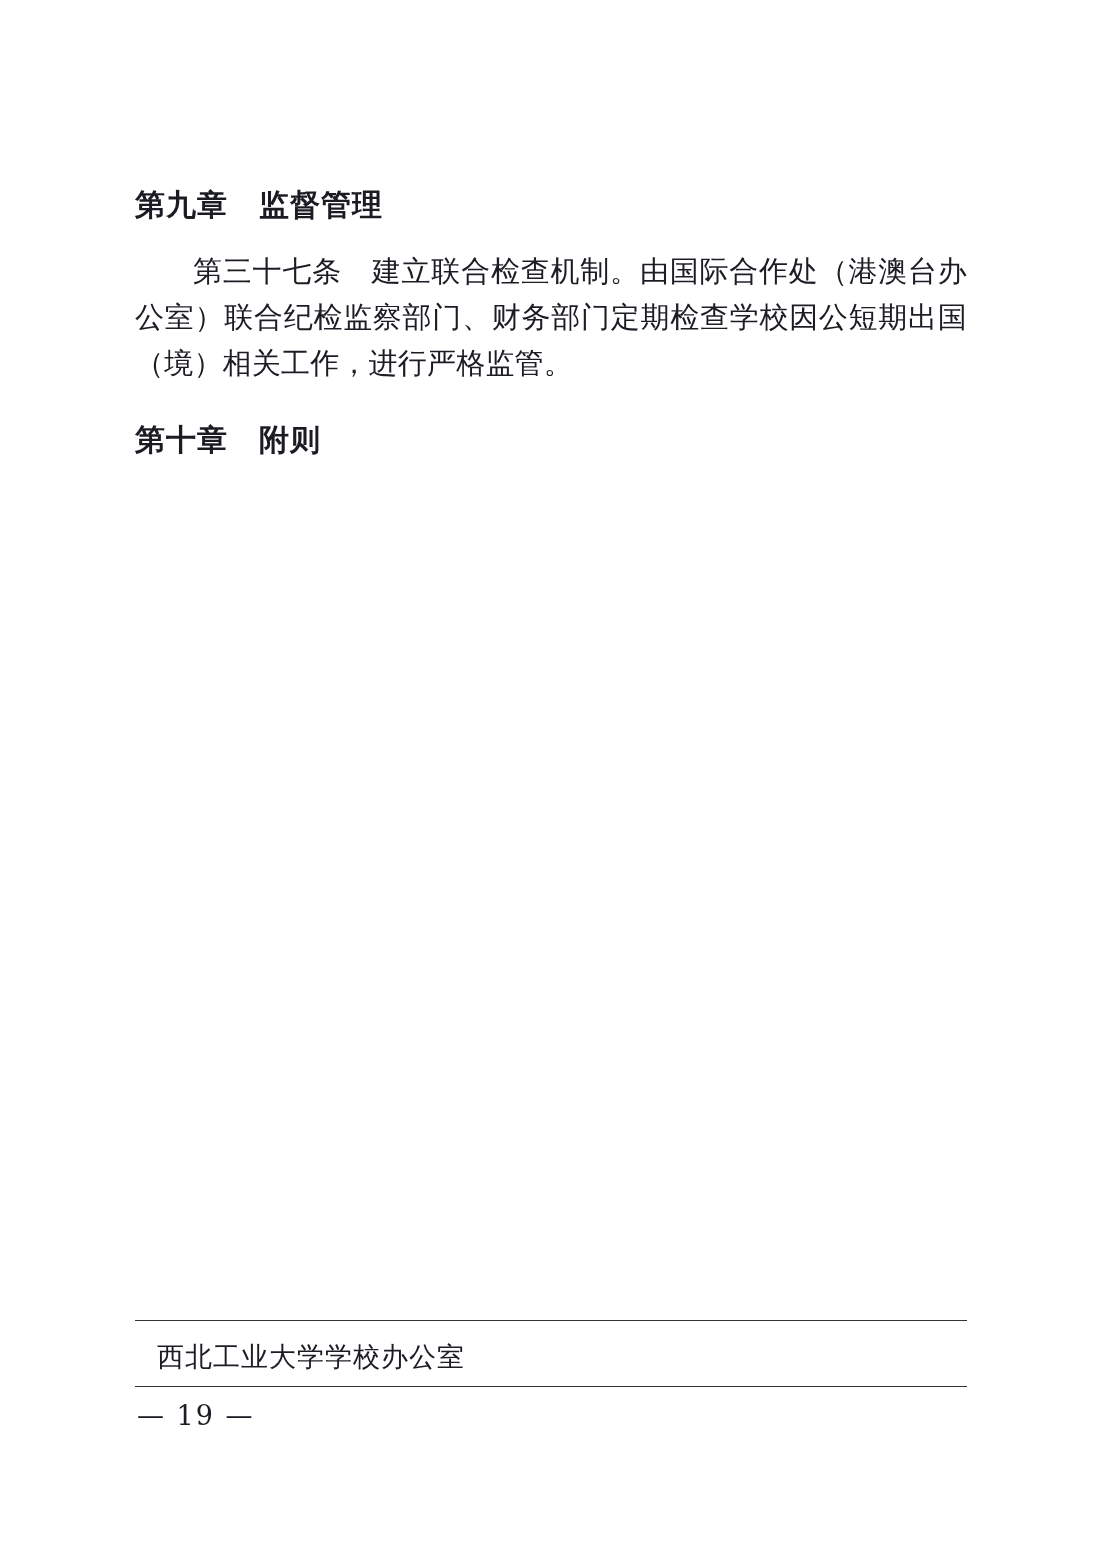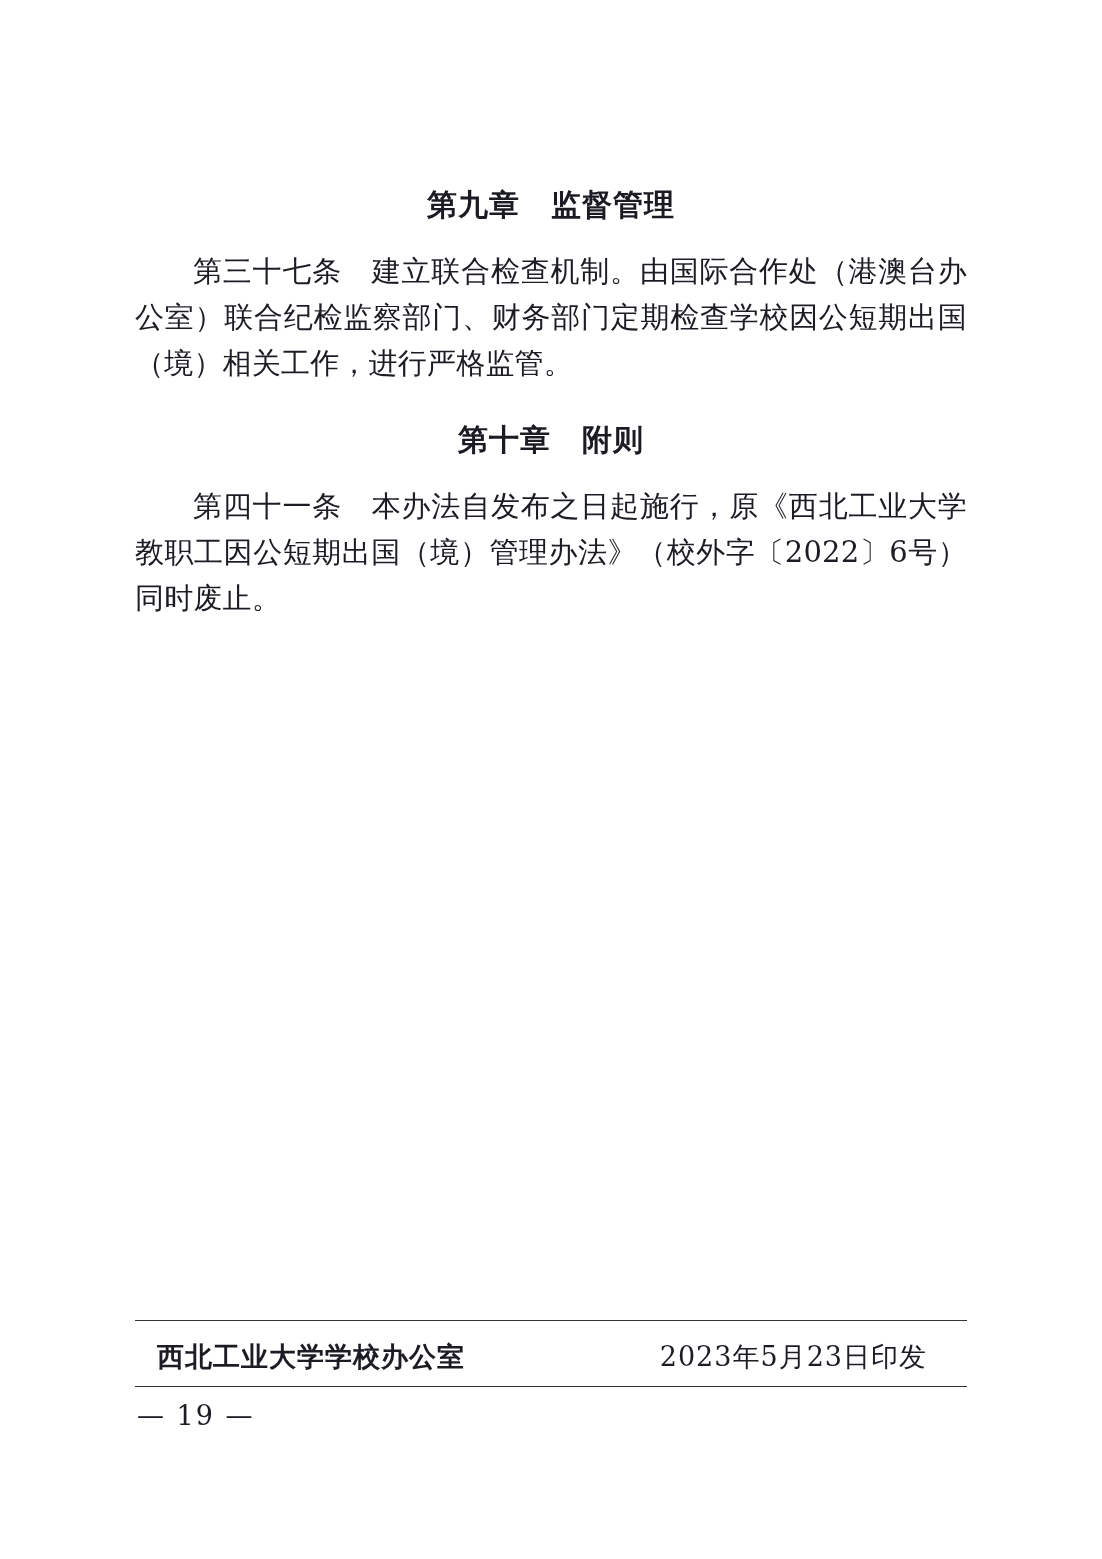--- a/index.html
+++ b/index.html
@@ -22,21 +22,21 @@
     height: 1559px;
     box-sizing: border-box;
   }
   .content {
     position: absolute;
     left: 135px;
     top: 185px;
     width: 832px;
   }
   .chapter-heading {
-    text-align: center;
+    text-align: left;
     font-size: 30px;
     font-weight: 700;
     letter-spacing: 1px;
     margin: 0 0 22px 0;
     font-family: "DejaVu Sans", sans-serif;
     color: #1b1b24;
   }
   .chapter-heading.second {
     margin-top: 34px;
   }
@@ -68,21 +68,21 @@
     top: 1330px;
     width: 832px;
     height: 54px;
     display: flex;
     align-items: center;
     justify-content: space-between;
     font-size: 27px;
     letter-spacing: 1px;
     color: #1c1c24;
   }
-  .footer-left { padding-left: 22px; font-weight: bold; }
+  .footer-left { padding-left: 22px; }
   .footer-right { padding-right: 40px; }
   .page-number {
     position: absolute;
     left: 135px;
     top: 1400px;
     width: 832px;
     text-align: left;
     padding-left: 2px;
     font-size: 27px;
     letter-spacing: 2px;
@@ -98,28 +98,26 @@
 
     <h2 class="chapter-heading">第九章　监督管理</h2>
 
     <p class="para">第三十七条　建立联合检查机制。由国际合作处（港澳台办公室）联合纪检监察部门、财务部门定期检查学校因公短期出国（境）相关工作，进行严格监管。</p>
 
 
     <h2 class="chapter-heading second">第十章　附则</h2>
 
 
 
-    <p class="para">第四十一条　本办法自发布之日起施行，原《西北工业大学教职工因公短期出国（境）管理办法》（校外字〔2022〕6号）同时废止。</p>
 
   </div>
 
   <div class="footer-rule"></div>
 
   <div class="footer-row">
     <span class="footer-left">西北工业大学学校办公室</span>
-    <span class="footer-right">2023年5月23日印发</span>
   </div>
 
   <div class="footer-rule lower"></div>
 
   <div class="page-number">— 19 —</div>
 
 </div>
 
 </body></html>

